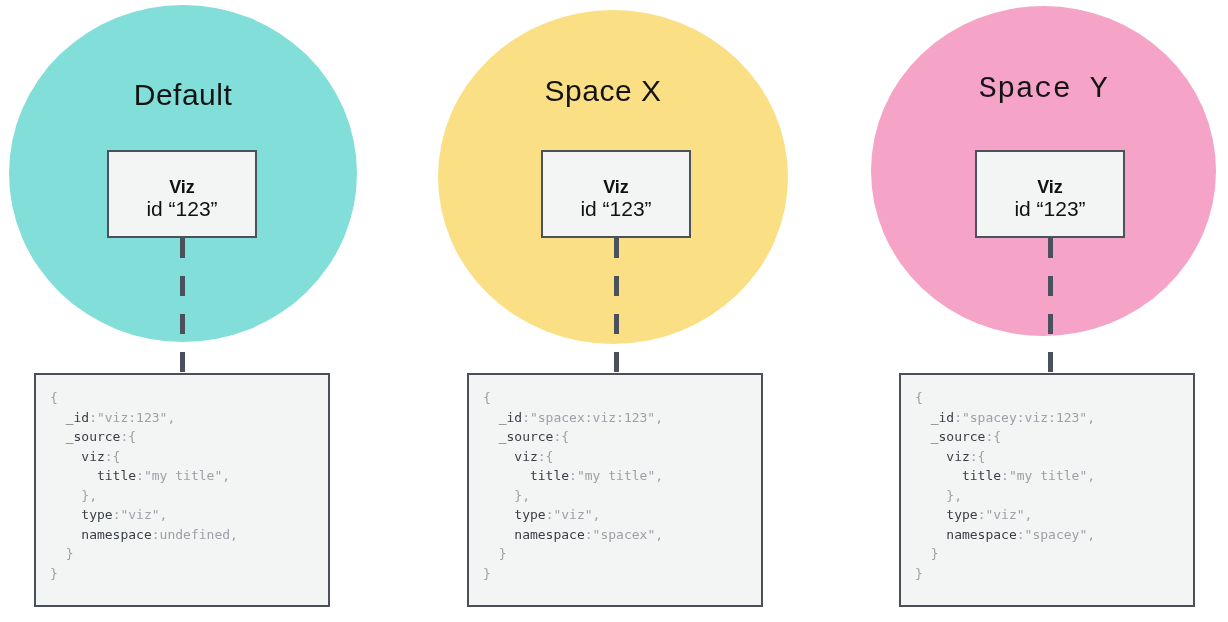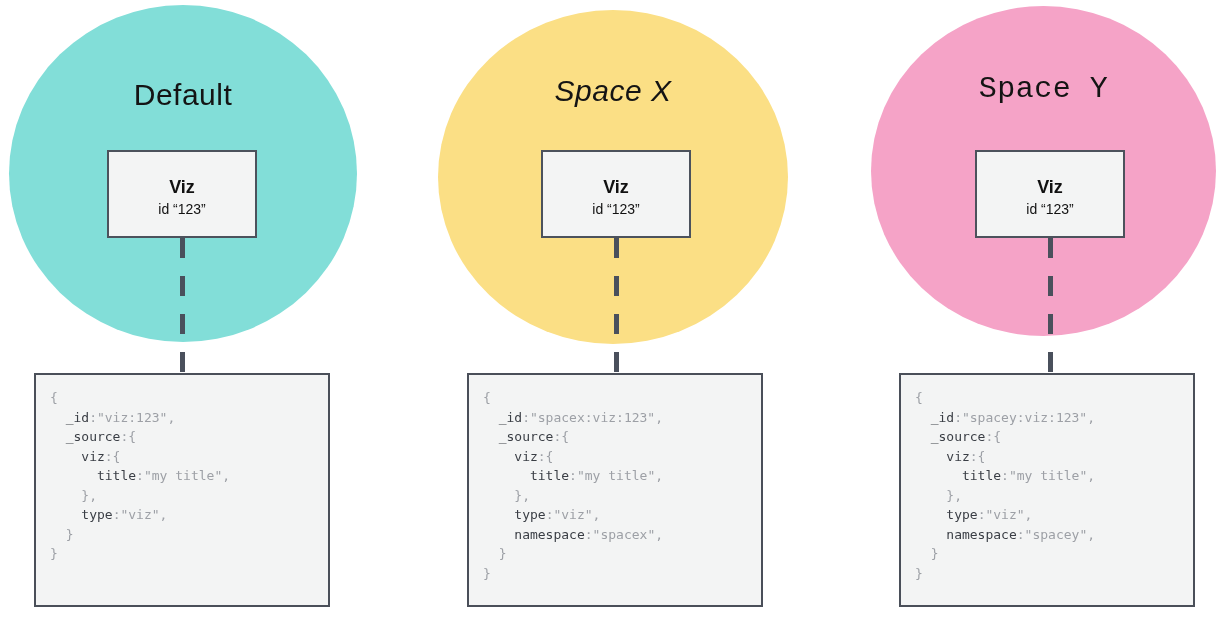--- a/index.html
+++ b/index.html
@@ -36,21 +36,21 @@
     justify-content: center;
     padding-top: 8px;
   }
   .viz-title {
     font-size: 18px;
     font-weight: bold;
     color: #111111;
     line-height: 22px;
   }
   .viz-id {
-    font-size: 14px;
+    font-size: 21px;
     color: #111111;
     line-height: 22px;
   }
   .connector {
     position: absolute;
     width: 5px;
     height: 135px;
     background-image: repeating-linear-gradient(
       to bottom,
       var(--connector, #4A505C) 0px,
@@ -80,21 +80,21 @@
   .tok-plain { color: var(--code-plain, #9DA0A6); }
 
   
   .c1 .circle     { left: 9px;    top: 5px;   width: 348px; height: 337px; }
   .c1 .space-label{ left: 9px;    top: 78px;  width: 348px; }
   .c1 .viz-box    { left: 107px;  top: 150px; }
   .c1 .connector  { left: 180px;  top: 238px; }
   .c1 .code-box   { left: 34px; }
 
   .c2 .circle     { left: 438px;  top: 10px;  width: 350px; height: 334px; }
-  .c2 .space-label{ left: 438px;  top: 74px;  width: 350px; font-style: italic; }
+  .c2 .space-label{ left: 428px;  top: 74px;  width: 350px; }
   .c2 .viz-box    { left: 541px;  top: 150px; }
   .c2 .connector  { left: 614px;  top: 238px; }
   .c2 .code-box   { left: 467px; }
 
   .c3 .circle     { left: 871px;  top: 6px;   width: 345px; height: 330px; }
   .c3 .space-label{ left: 871px;  top: 72px;  width: 345px; font-family: Liberation Mono, monospace; }
   .c3 .viz-box    { left: 975px;  top: 150px; }
   .c3 .connector  { left: 1048px; top: 238px; }
   .c3 .code-box   { left: 899px; }
 </style>
@@ -112,20 +112,21 @@
     </div>
     <div class="connector"></div>
     <div class="code-box">
         <div class="code-line"><span class="tok-plain">{</span></div>
         <div class="code-line"><span class="tok-plain">  </span><span class="tok-key">_id</span><span class="tok-plain">:"viz:123",</span></div>
         <div class="code-line"><span class="tok-plain">  </span><span class="tok-key">_source</span><span class="tok-plain">:{</span></div>
         <div class="code-line"><span class="tok-plain">    </span><span class="tok-key">viz</span><span class="tok-plain">:{</span></div>
         <div class="code-line"><span class="tok-plain">      </span><span class="tok-key">title</span><span class="tok-plain">:"my title",</span></div>
         <div class="code-line"><span class="tok-plain">    },</span></div>
         <div class="code-line"><span class="tok-plain">    </span><span class="tok-key">type</span><span class="tok-plain">:"viz",</span></div>
+        <div class="code-line"><span class="tok-plain">    </span><span class="tok-key">namespace</span><span class="tok-plain">:undefined,</span></div>
         <div class="code-line"><span class="tok-plain">  }</span></div>
         <div class="code-line"><span class="tok-plain">}</span></div>
       </div>
   </div>
 
   <div class="col c2">
     <div class="circle" style="background-color: rgb(251, 223, 133);"></div>
     <div class="space-label">Space X</div>
     <div class="viz-box">
       <span class="viz-title">Viz</span>

